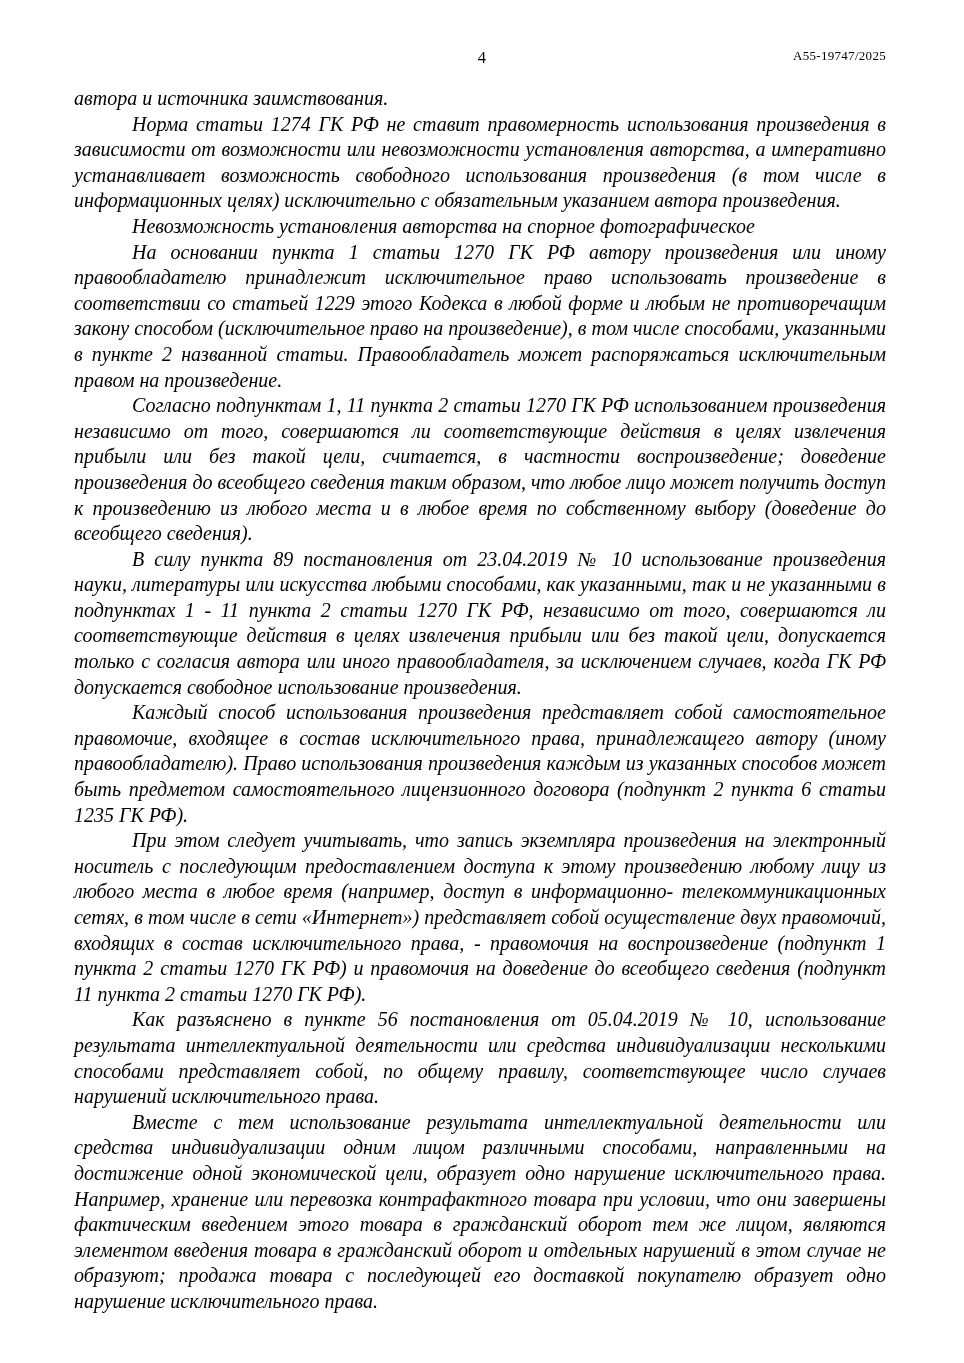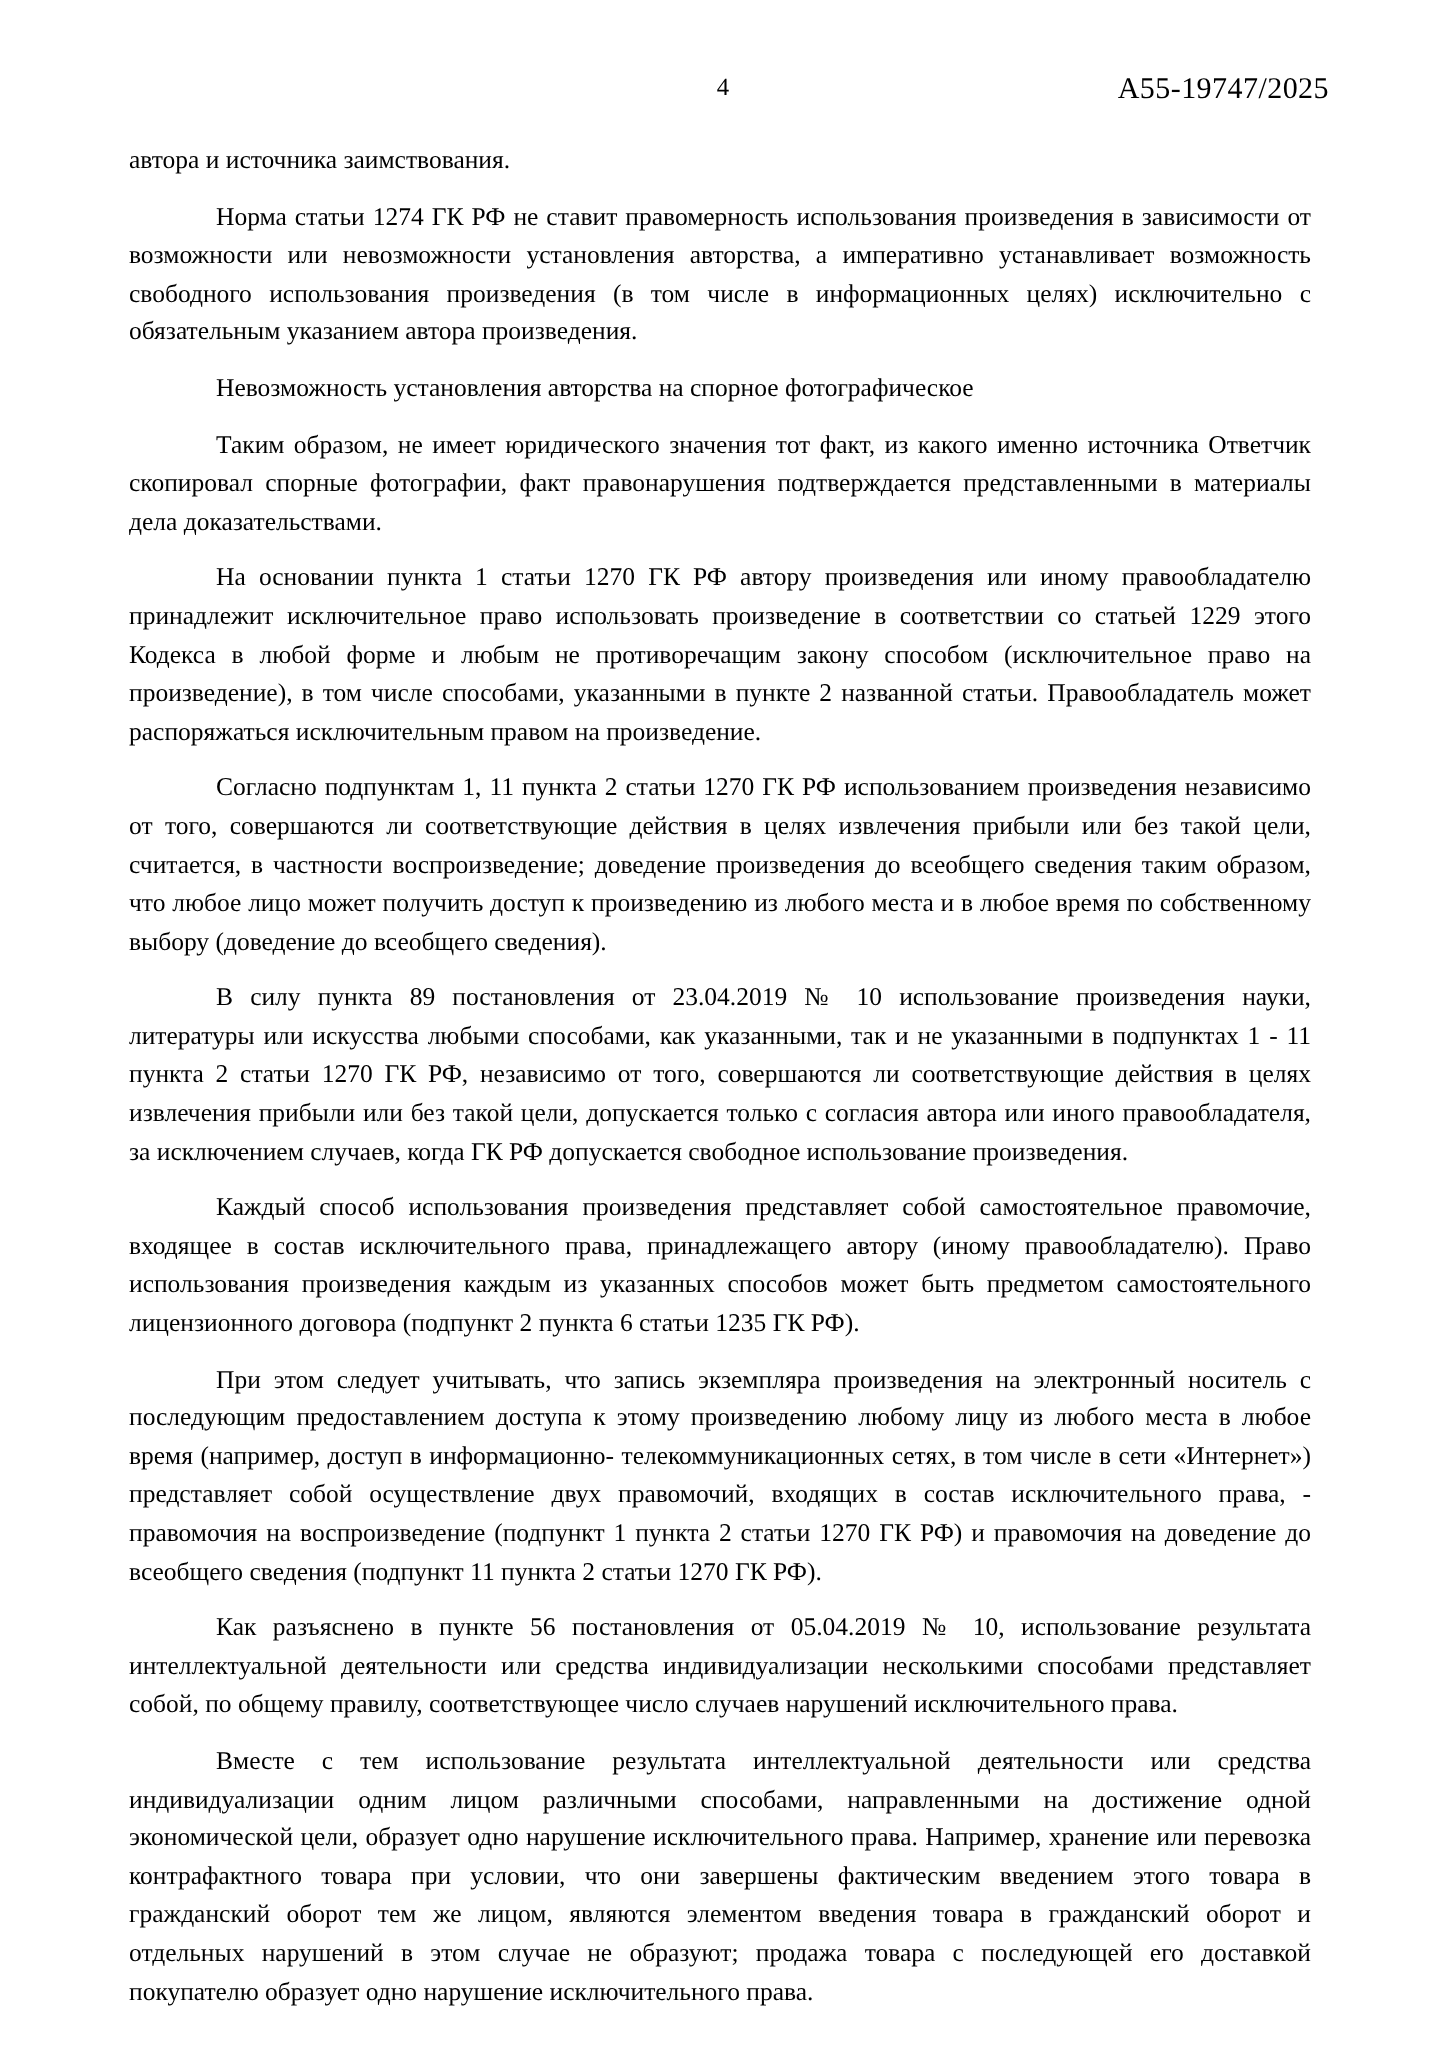--- a/index.html
+++ b/index.html
@@ -30,34 +30,35 @@
     left: 0;
     right: 0;
     text-align: center;
     font-size: 16.5px;
     letter-spacing: 0.2px;
   }
   .header .case-number {
     position: absolute;
     right: 18px;
     top: 0;
-    font-size: 20px;
+    font-size: 13px;
     letter-spacing: 0.3px;
   }
   .body {
     margin: 0 18px 0 14px;
   }
   p.para {
-    margin: 12px;
-    font-size: 17px;
+    margin: 0;
+    font-size: 20px;
     line-height: 25.6px;
     text-align: justify;
     text-justify: inter-word;
     text-indent: 58px;
     hyphens: none;
+    font-style: italic;
   }
   p.para.noindent {
     text-indent: 0;
   }
   
   p.para::after {
     content: "";
     display: inline-block;
     width: 100%;
   }
@@ -72,21 +73,20 @@
 
   <div class="header">
     <div class="page-number">4</div>
     <div class="case-number">А55-19747/2025</div>
   </div>
 
   <div class="body" id="body-container">
       <p class="para noindent nostretch">автора и источника заимствования.</p>
       <p class="para nostretch">Норма статьи 1274 ГК РФ не ставит правомерность использования произведения в зависимости от возможности или невозможности установления авторства, а императивно устанавливает возможность свободного использования произведения (в том числе в информационных целях) исключительно с обязательным указанием автора произведения.</p>
       <p class="para nostretch">Невозможность установления авторства на спорное фотографическое</p>
-      <p class="para nostretch">Таким образом, не имеет юридического значения тот факт, из какого именно источника Ответчик скопировал спорные фотографии, факт правонарушения подтверждается представленными в материалы дела доказательствами.</p>
       <p class="para nostretch">На основании пункта 1 статьи 1270 ГК РФ автору произведения или иному правообладателю принадлежит исключительное право использовать произведение в соответствии со статьей 1229 этого Кодекса в любой форме и любым не противоречащим закону способом (исключительное право на произведение), в том числе способами, указанными в пункте 2 названной статьи. Правообладатель может распоряжаться исключительным правом на произведение.</p>
       <p class="para nostretch">Согласно подпунктам 1, 11 пункта 2 статьи 1270 ГК РФ использованием произведения независимо от того, совершаются ли соответствующие действия в целях извлечения прибыли или без такой цели, считается, в частности воспроизведение; доведение произведения до всеобщего сведения таким образом, что любое лицо может получить доступ к произведению из любого места и в любое время по собственному выбору (доведение до всеобщего сведения).</p>
       <p class="para nostretch">В силу пункта 89 постановления от 23.04.2019 № 10 использование произведения науки, литературы или искусства любыми способами, как указанными, так и не указанными в подпунктах 1 - 11 пункта 2 статьи 1270 ГК РФ, независимо от того, совершаются ли соответствующие действия в целях извлечения прибыли или без такой цели, допускается только с согласия автора или иного правообладателя, за исключением случаев, когда ГК РФ допускается свободное использование произведения.</p>
       <p class="para nostretch">Каждый способ использования произведения представляет собой самостоятельное правомочие, входящее в состав исключительного права, принадлежащего автору (иному правообладателю). Право использования произведения каждым из указанных способов может быть предметом самостоятельного лицензионного договора (подпункт 2 пункта 6 статьи 1235 ГК РФ).</p>
       <p class="para nostretch">При этом следует учитывать, что запись экземпляра произведения на электронный носитель с последующим предоставлением доступа к этому произведению любому лицу из любого места в любое время (например, доступ в информационно- телекоммуникационных сетях, в том числе в сети «Интернет») представляет собой осуществление двух правомочий, входящих в состав исключительного права, - правомочия на воспроизведение (подпункт 1 пункта 2 статьи 1270 ГК РФ) и правомочия на доведение до всеобщего сведения (подпункт 11 пункта 2 статьи 1270 ГК РФ).</p>
       <p class="para nostretch">Как разъяснено в пункте 56 постановления от 05.04.2019 № 10, использование результата интеллектуальной деятельности или средства индивидуализации несколькими способами представляет собой, по общему правилу, соответствующее число случаев нарушений исключительного права.</p>
       <p class="para nostretch">Вместе с тем использование результата интеллектуальной деятельности или средства индивидуализации одним лицом различными способами, направленными на достижение одной экономической цели, образует одно нарушение исключительного права. Например, хранение или перевозка контрафактного товара при условии, что они завершены фактическим введением этого товара в гражданский оборот тем же лицом, являются элементом введения товара в гражданский оборот и отдельных нарушений в этом случае не образуют; продажа товара с последующей его доставкой покупателю образует одно нарушение исключительного права.</p>
     </div>
 
 </div>

